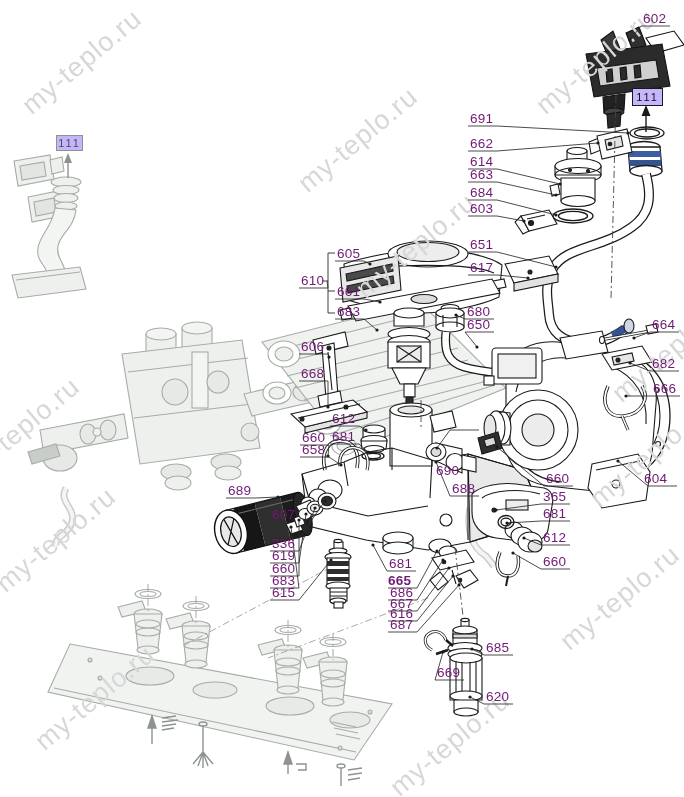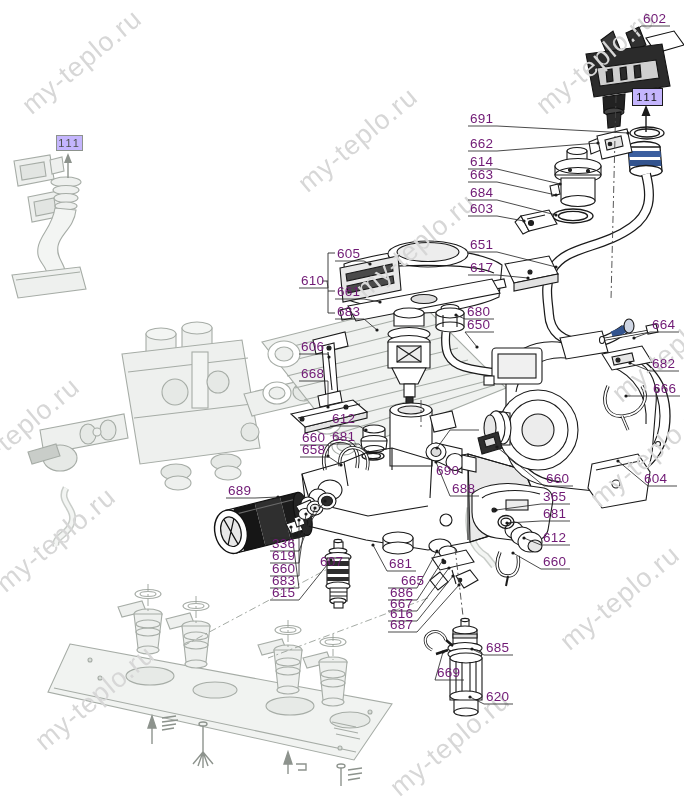--- a/index.html
+++ b/index.html
@@ -628,28 +628,28 @@
     <div class="callout" style="left: 302px; top: 443px;">658</div>
     <div class="callout" style="left: 436px; top: 416px; margin-top: 48px;">690</div>
     <div class="callout" style="left: 452px; top: 482px;">688</div>
     <div class="callout" style="left: 228px; top: 484px;">689</div>
     <div class="callout" style="left: 546px; top: 472px;">660</div>
     <div class="callout" style="left: 644px; top: 472px;">604</div>
     <div class="callout" style="left: 543px; top: 490px;">365</div>
     <div class="callout" style="left: 543px; top: 507px;">681</div>
     <div class="callout" style="left: 543px; top: 531px;">612</div>
     <div class="callout" style="left: 543px; top: 555px;">660</div>
-    <div class="callout" style="left: 272px; top: 555px; margin-left: 48px;">607</div>
+    <div class="callout" style="left: 272px; top: 508px;">607</div>
     <div class="callout" style="left: 272px; top: 537px;">336</div>
     <div class="callout" style="left: 272px; top: 549px;">619</div>
     <div class="callout" style="left: 272px; top: 562px;">660</div>
     <div class="callout" style="left: 272px; top: 574px;">683</div>
     <div class="callout" style="left: 272px; top: 586px;">615</div>
     <div class="callout" style="left: 389px; top: 557px;">681</div>
-    <div class="callout" style="left: 401px; top: 574px;">665</div>
+    <div class="callout" style="left: 388px; top: 574px; font-weight: bold;">665</div>
     <div class="callout" style="left: 390px; top: 586px;">686</div>
     <div class="callout" style="left: 390px; top: 597px;">667</div>
     <div class="callout" style="left: 390px; top: 607px; text-align: right;">616</div>
     <div class="callout" style="left: 390px; top: 618px;">687</div>
     <div class="callout" style="left: 486px; top: 641px;">685</div>
     <div class="callout" style="left: 437px; top: 666px;">669</div>
     <div class="callout" style="left: 486px; top: 690px;">620</div>
   </div>
 
 <span class="wm" style="left: 82px; top: 62px; color: rgb(215, 215, 215);">my-teplo.ru</span>

